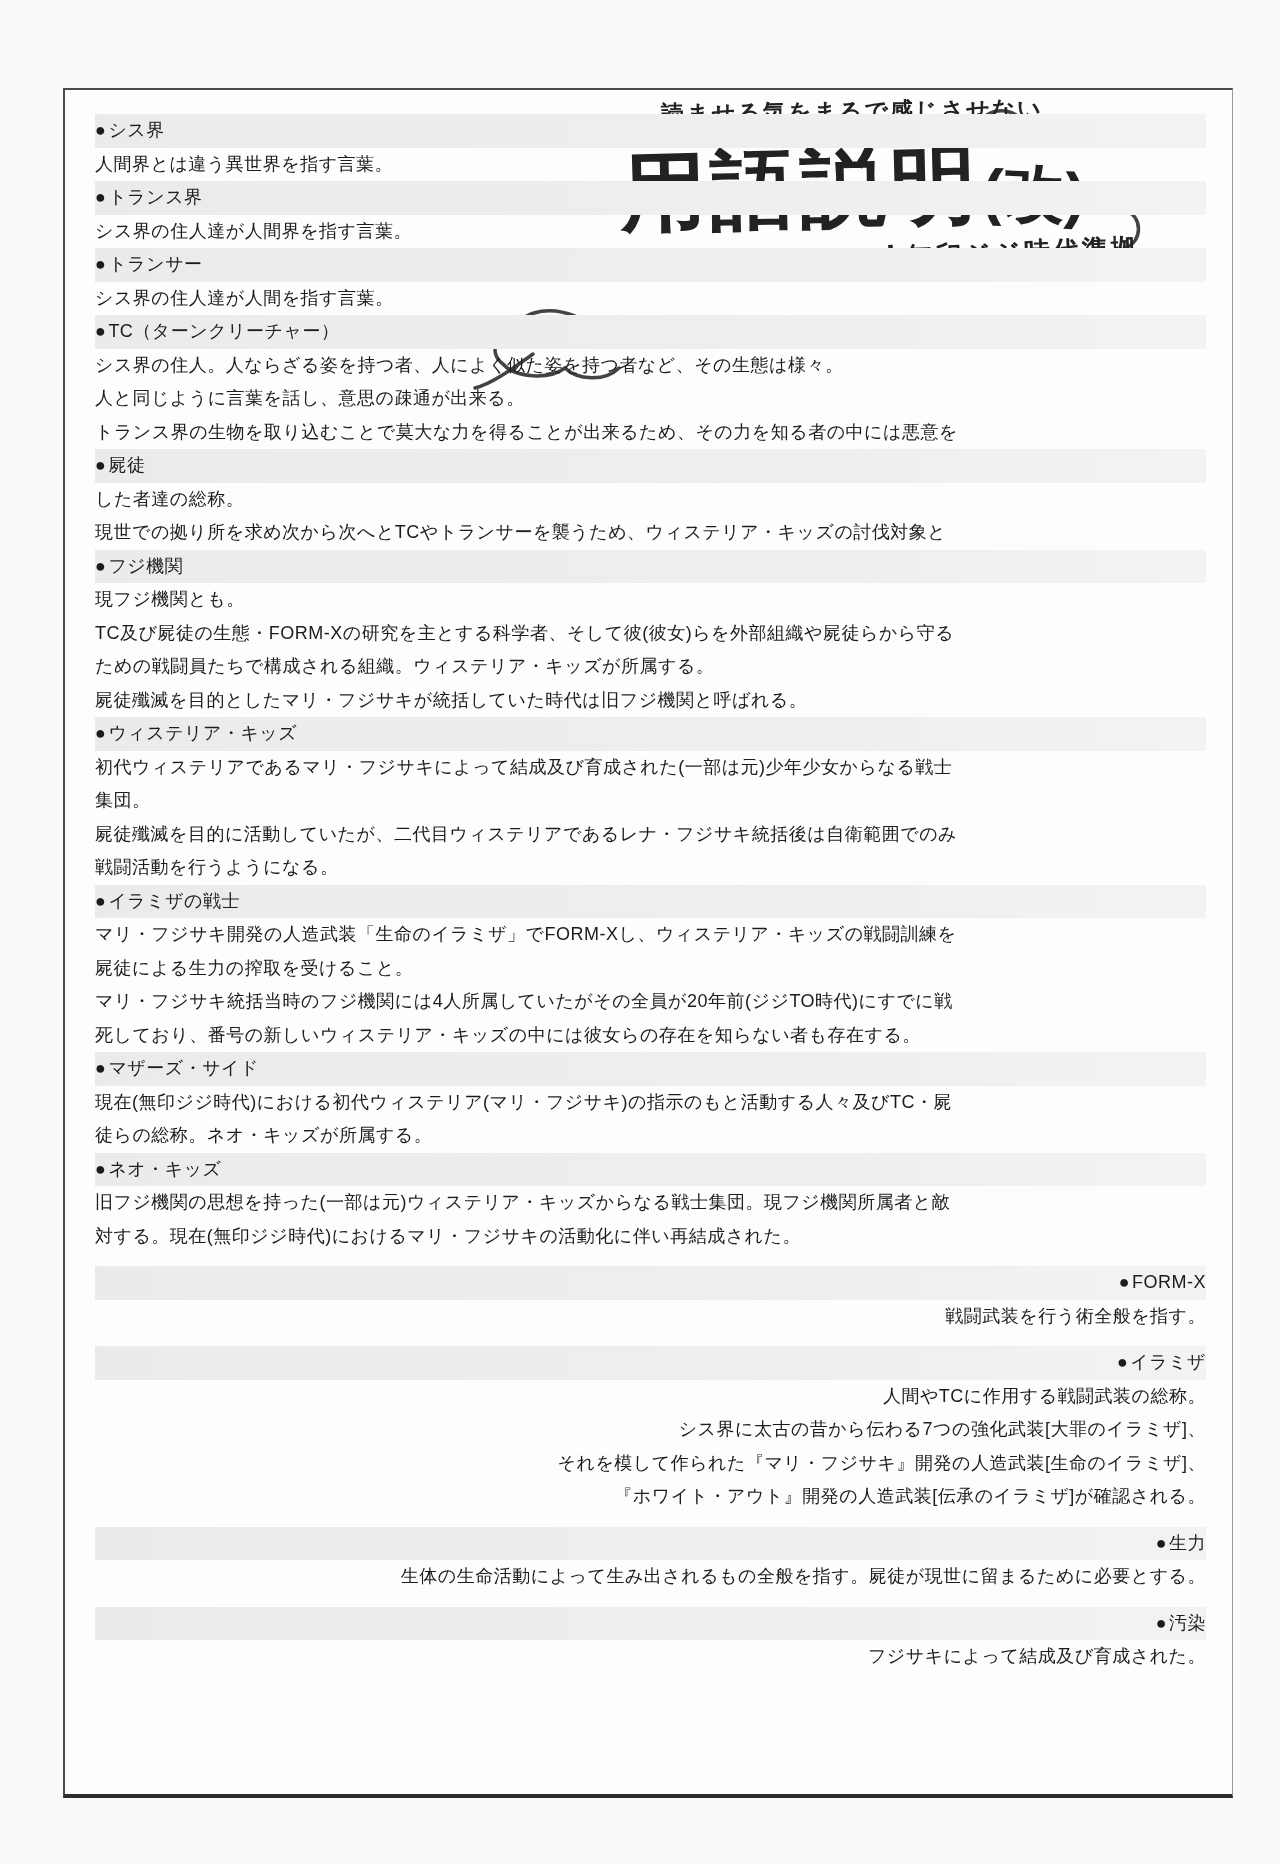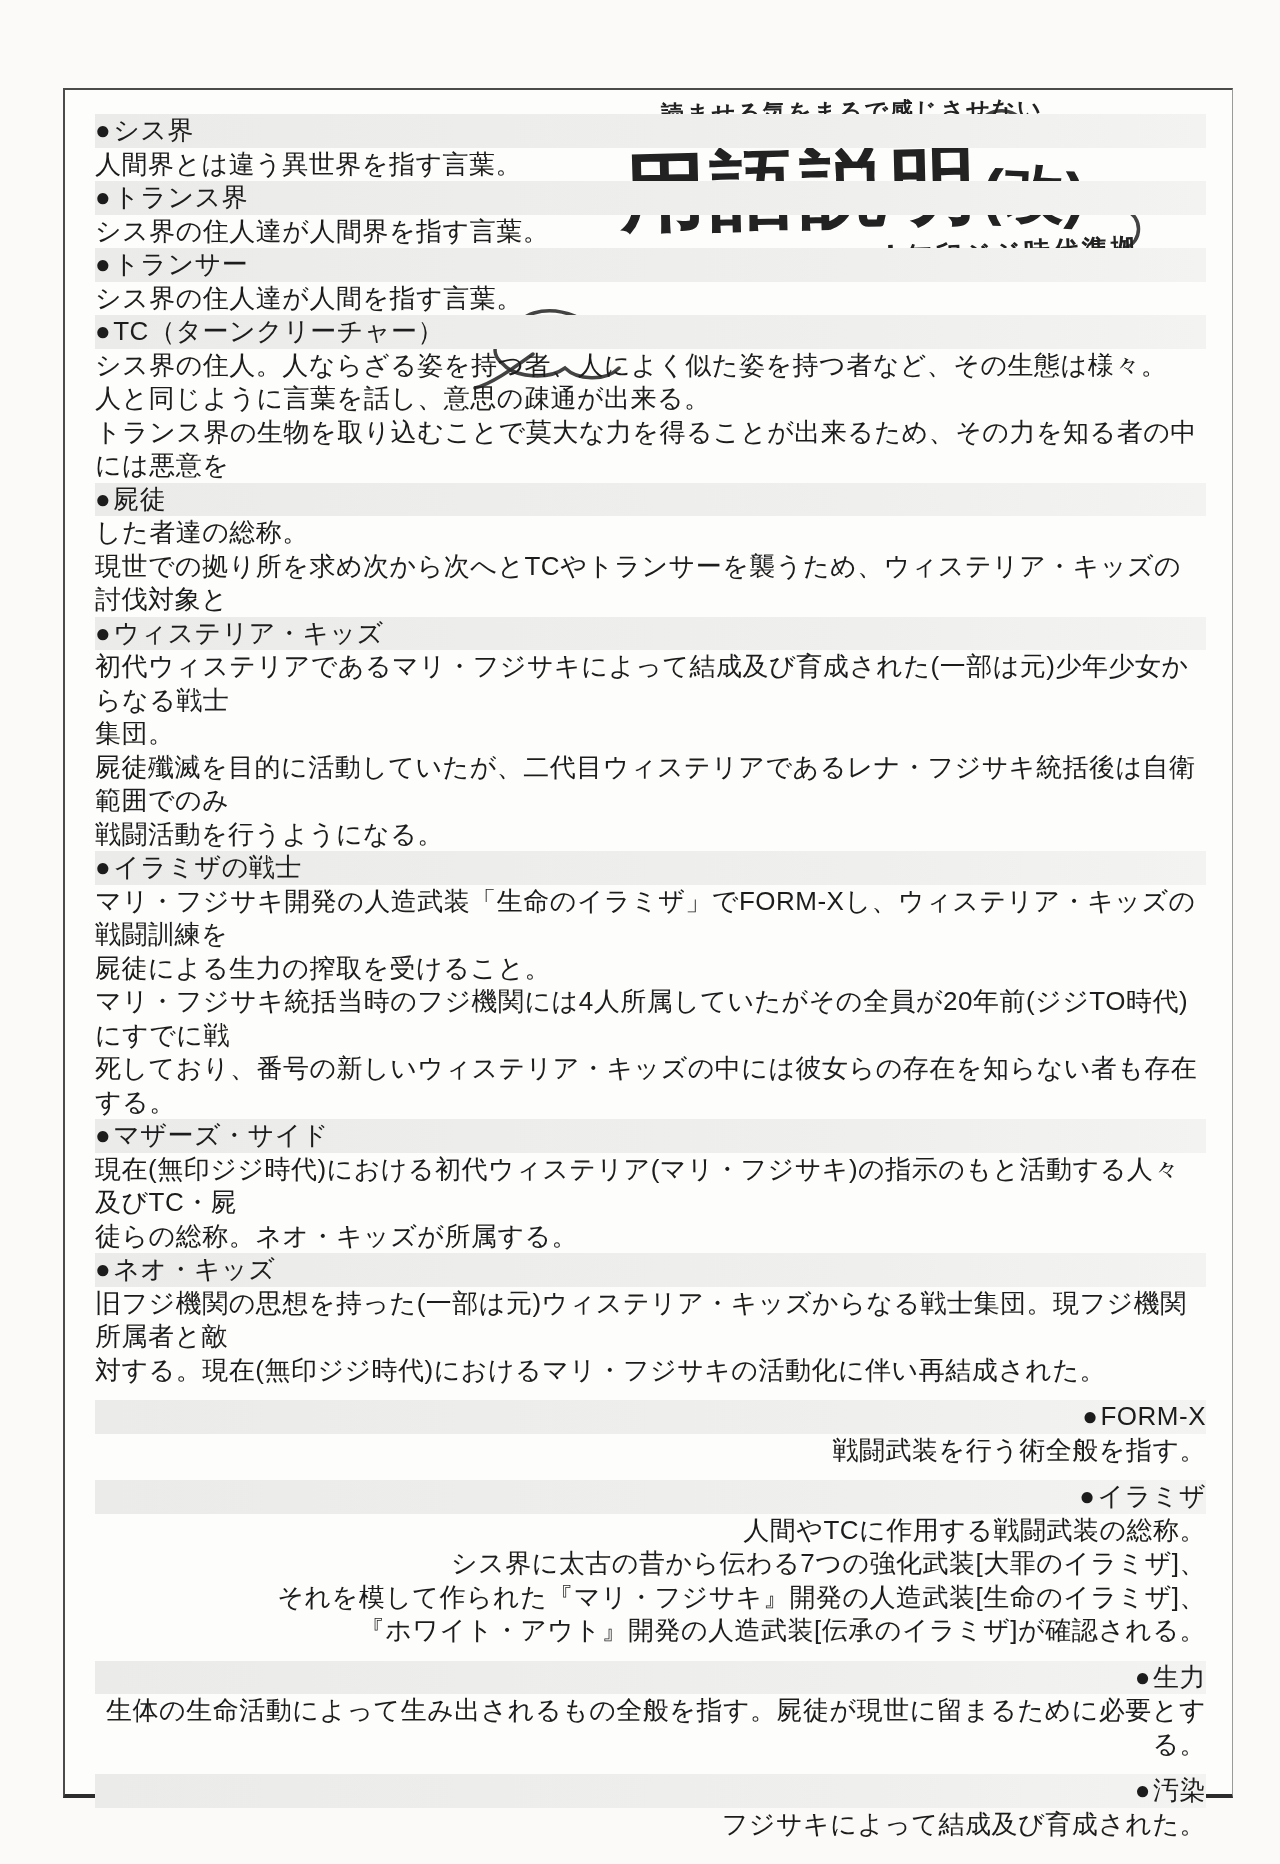--- a/index.html
+++ b/index.html
@@ -17,21 +17,21 @@
     box-sizing:border-box;
     background:#fdfdfc;
     border:2px solid #4b4b4b;
     border-right:1px solid #9a9a9a;
     border-bottom:4px solid #2c2c2c;
   }
 
   
   .glossary {
     position:absolute; left:30px; top:24px; right:26px;
-    font-size:26px; line-height:33.5px;
+    font-size:18px; line-height:33.5px;
     color:#1c1c1c;
     letter-spacing:0.5px;
   }
   .entry { margin:0; }
   .entry.spaced { margin-top:13px;text-align:right; }
   .term-line {
     background:linear-gradient(90deg,#ebebea 0%,#efefee 70%,#f3f3f2 100%);
   }
   .bullet { margin-right:2px; }
   .body-line { background:transparent; }
@@ -121,20 +121,27 @@
           <div class="body-line">人と同じように言葉を話し、意思の疎通が出来る。</div>
           <div class="body-line">トランス界の生物を取り込むことで莫大な力を得ることが出来るため、その力を知る者の中には悪意を</div>
         </section>
 
   <section class="entry">
     <div class="term-line"><span class="bullet">●</span><span class="term">屍徒</span></div>
           <div class="body-line">した者達の総称。</div>
           <div class="body-line">現世での拠り所を求め次から次へとTCやトランサーを襲うため、ウィステリア・キッズの討伐対象と</div>
         </section>
 
+  <section class="entry">
+    <div class="term-line"><span class="bullet">●</span><span class="term">フジ機関</span></div>
+  <div class="body-line">現フジ機関とも。</div>
+          <div class="body-line">TC及び屍徒の生態・FORM-Xの研究を主とする科学者、そして彼(彼女)らを外部組織や屍徒らから守る</div>
+          <div class="body-line">ための戦闘員たちで構成される組織。ウィステリア・キッズが所属する。</div>
+          <div class="body-line">屍徒殲滅を目的としたマリ・フジサキが統括していた時代は旧フジ機関と呼ばれる。</div>
+        </section>
 
   <section class="entry">
     <div class="term-line"><span class="bullet">●</span><span class="term">ウィステリア・キッズ</span></div>
   <div class="body-line">初代ウィステリアであるマリ・フジサキによって結成及び育成された(一部は元)少年少女からなる戦士</div>
           <div class="body-line">集団。</div>
           <div class="body-line">屍徒殲滅を目的に活動していたが、二代目ウィステリアであるレナ・フジサキ統括後は自衛範囲でのみ</div>
           <div class="body-line">戦闘活動を行うようになる。</div>
         </section>
 
   <section class="entry">

